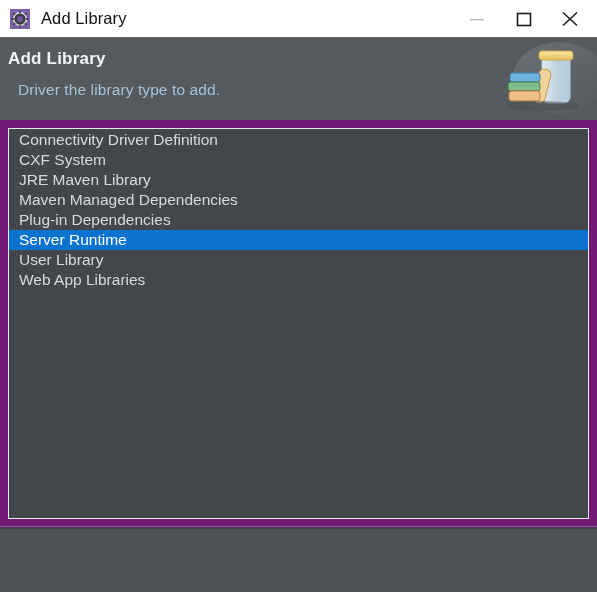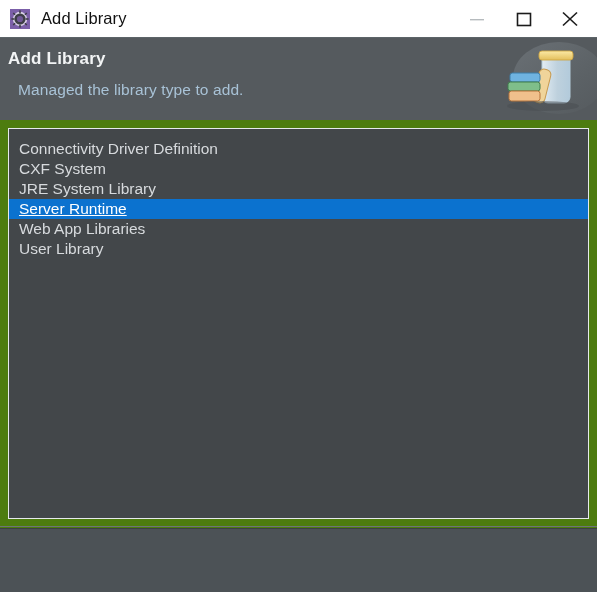--- a/index.html
+++ b/index.html
@@ -9,21 +9,21 @@
   }
   body {
     font-family: "Liberation Sans", sans-serif;
     -webkit-font-smoothing: antialiased;
   }
 
   #dialog {
     position: relative;
     width: 597px;
     height: 592px;
-    background: #4d7c0f;
+    background: #701a75;
     overflow: hidden;
     box-sizing: border-box;
   }
 
   
   #titlebar {
     position: absolute;
     left: 0; top: 0;
     width: 597px;
     height: 38px;
@@ -107,36 +107,35 @@
     top: 128px;
     width: 581px;
     height: 391px;
     background: #43474a;
     border: 1px solid #e6eaec;
     box-sizing: border-box;
     overflow: hidden;
   }
   #list {
     position: absolute;
-    left: 0; top: 10px;
+    left: 0; top: 1px;
     width: 100%;
   }
   .list-item {
     height: 20px;
     line-height: 20px;
     padding-left: 10px;
     font-size: 15.5px;
     color: #d7dadd;
     white-space: nowrap;
     box-sizing: border-box;
   }
   .list-item.selected {
     background: #0b72cf;
     color: #ffffff;
-    text-decoration: underline;
   }
 
   
   #sep {
     position: absolute;
     left: 0;
     top: 526px;
     width: 597px;
     height: 1px;
     background: #6d7478;
@@ -201,21 +200,21 @@
         <svg width="22" height="18" viewBox="0 0 22 18">
           <line x1="4" y1="2.5" x2="18" y2="15.5" stroke="#1b1b1b" stroke-width="1.6"></line>
           <line x1="18" y1="2.5" x2="4" y2="15.5" stroke="#1b1b1b" stroke-width="1.6"></line>
         </svg>
       </div>
     </div>
   </div>
 
   <div id="header">
     <div id="header-title">Add Library</div>
-    <div id="header-subtitle">Managed the library type to add.</div>
+    <div id="header-subtitle">Driver the library type to add.</div>
 
     <div id="header-graphic">
       <svg width="100" height="82" viewBox="0 0 100 82">
         <defs>
           <linearGradient id="glowg" x1="0" y1="0" x2="1" y2="1">
             <stop offset="0%" stop-color="#6a7075"></stop>
             <stop offset="60%" stop-color="#5c6266"></stop>
             <stop offset="100%" stop-color="#555a5e"></stop>
           </linearGradient>
           <linearGradient id="jarg" x1="0" y1="0" x2="1" y2="0">
@@ -242,24 +241,26 @@
 
         <ellipse cx="46" cy="68" rx="36" ry="5" fill="#474c50" opacity="0.5"></ellipse>
       </svg>
     </div>
   </div>
 
   <div id="listbox">
     <div id="list">
         <div class="list-item">Connectivity Driver Definition</div>
         <div class="list-item">CXF System</div>
-        <div class="list-item">JRE System Library</div>
+        <div class="list-item">JRE Maven Library</div>
+        <div class="list-item">Maven Managed Dependencies</div>
+        <div class="list-item">Plug-in Dependencies</div>
         <div class="list-item selected">Server Runtime</div>
+        <div class="list-item">User Library</div>
         <div class="list-item">Web App Libraries</div>
-        <div class="list-item">User Library</div>
       </div>
   </div>
 
   <div id="sep"></div>
   <div id="sep2"></div>
 
   <div id="buttonbar">
 
     
 

